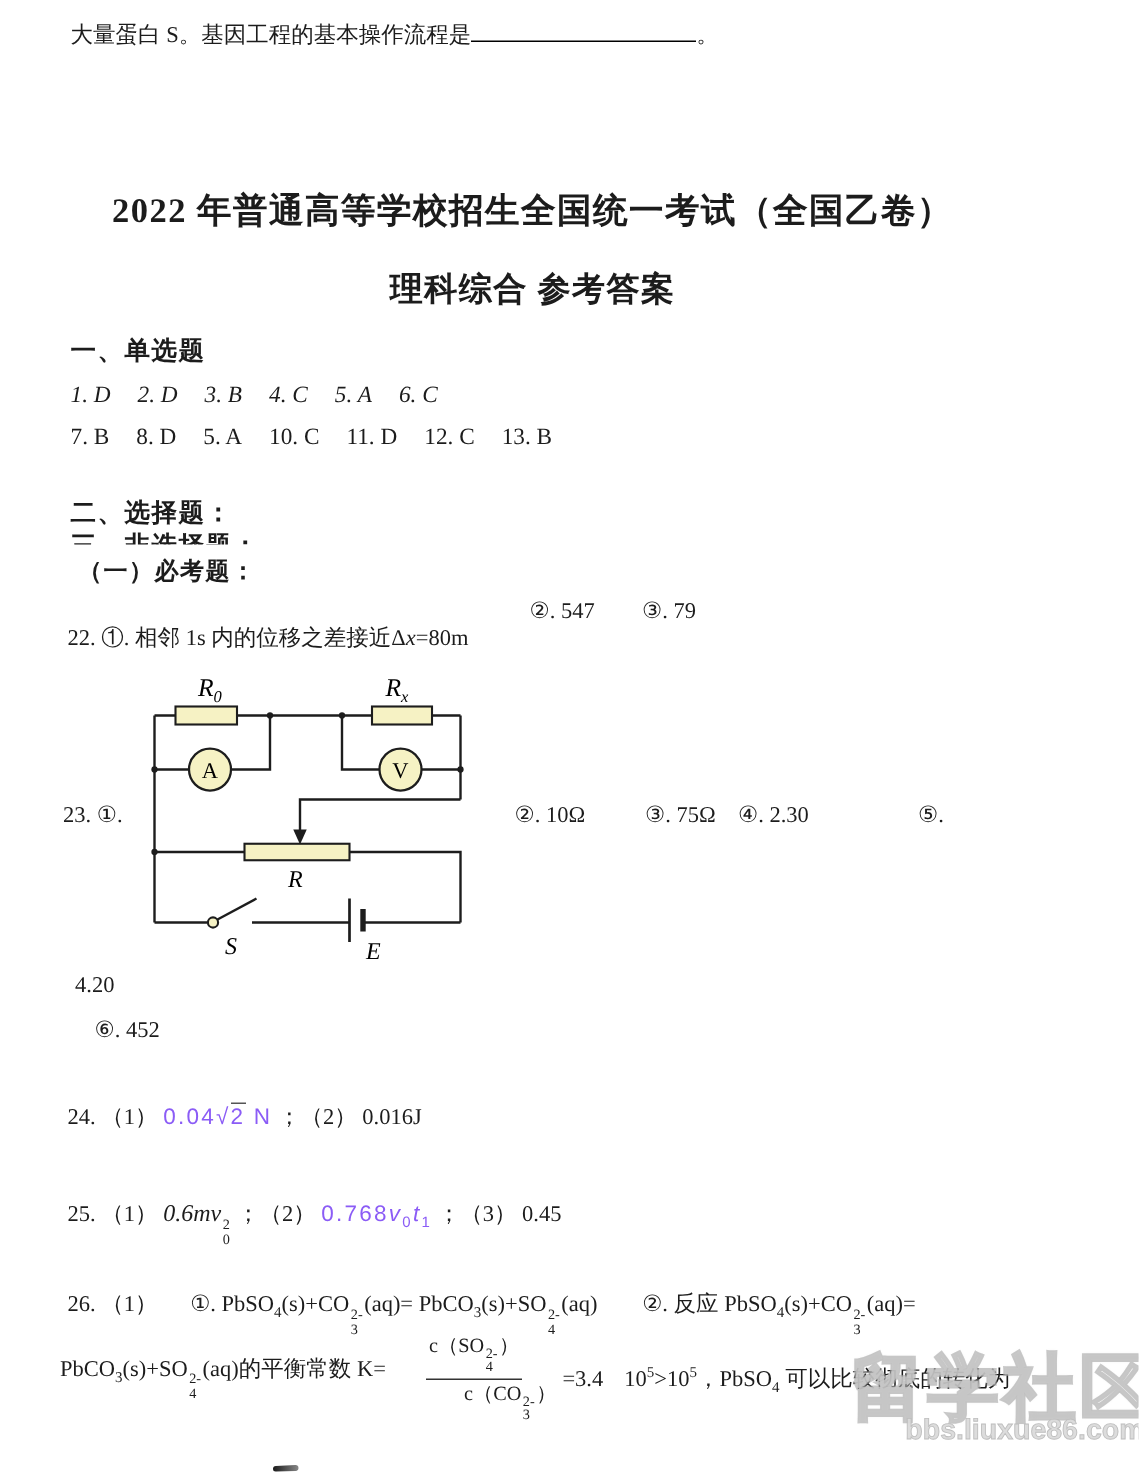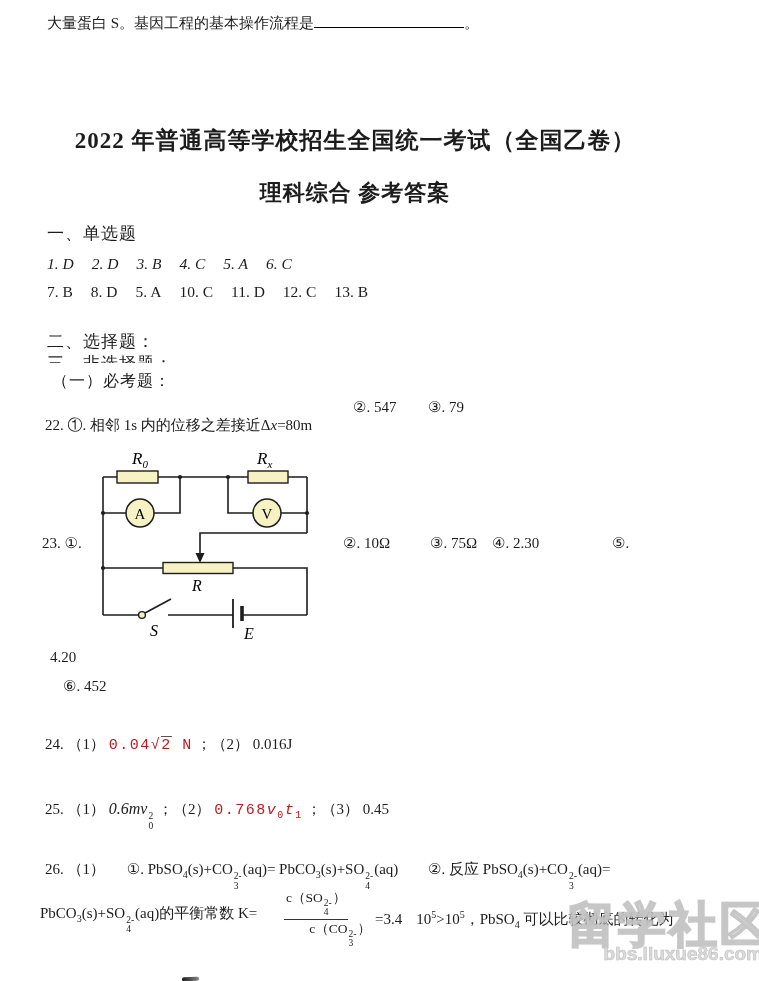--- a/index.html
+++ b/index.html
@@ -6,31 +6,31 @@
   body{
     width:759px;height:981px;position:relative;overflow:hidden;
     background:#ffffff;color:#1c1c1c;
     font-family:"Liberation Serif","DejaVu Serif",serif;
     font-size:15px;
   }
   .abs{position:absolute;}
   .blank{display:inline-block;width:150px;height:15px;border-bottom:1.4px solid #000;vertical-align:baseline;}
   .title{left:0;width:710px;text-align:center;top:125px;font-size:23px;font-weight:bold;letter-spacing:1px;}
   .subtitle{left:0;width:710px;text-align:center;top:178px;font-size:22px;font-weight:bold;letter-spacing:1px;}
-  .h1{font-size:17px;font-weight:normal;letter-spacing:1px;}
+  .h1{font-size:17px;font-weight:bold;letter-spacing:1px;}
   .ansrow span{margin-right:18px;font-size:15.5px;}
   .clipwrap{height:11px;overflow:hidden;}
   .it{font-style:italic;}
   sup{font-size:10px;line-height:0;}
   sub{font-size:10px;line-height:0;}
   
   .ss{display:inline-flex;flex-direction:column;align-items:flex-start;line-height:1;
       font-size:9.5px;vertical-align:-5px;margin:0 1px;}
   
-  .mg{color:#b91c1c;letter-spacing:1.5px;font-family:Liberation Mono, monospace;}
+  .mg{color:#8b5cf6;letter-spacing:1.5px;font-family:Liberation Sans, sans-serif;}
   .vinc{border-top:1.2px solid #555;padding-top:0px;}
   .frac{display:inline-flex;flex-direction:column;align-items:center;vertical-align:middle;
         margin:0 4px;font-size:13.5px;line-height:1.25;}
   .frac .num{padding:0 2px 1px 2px;border-bottom:1.2px solid #333;}
   .frac .den{padding-top:1px;margin-left:48px;}
   .l2{display:flex;align-items:center;white-space:nowrap;}
   .wm{position:absolute;top:893px;right:-12px;z-index:6;white-space:nowrap;
       font-family:"Liberation Sans",sans-serif;font-weight:bold;font-size:48px;letter-spacing:3px;
       color:rgba(255,255,255,0.72);-webkit-text-stroke:2px rgba(167,167,167,0.6);
       text-shadow:0 0 2px rgba(175,175,175,0.45);}

